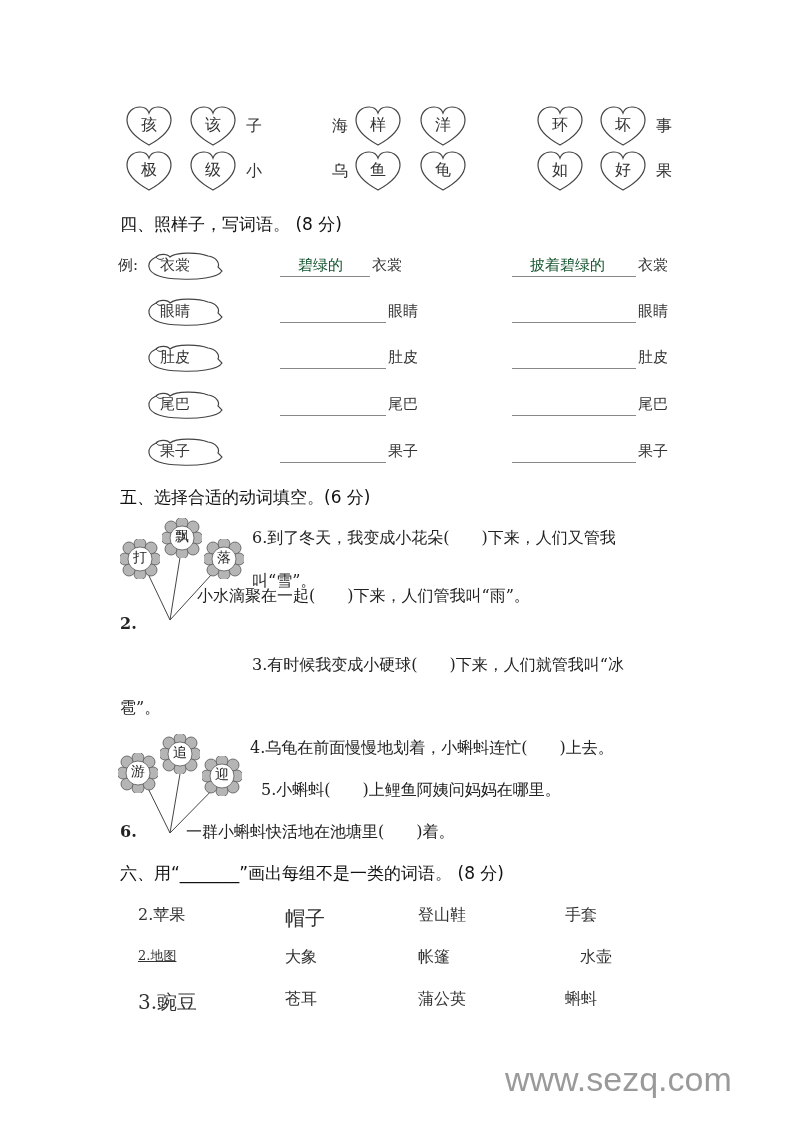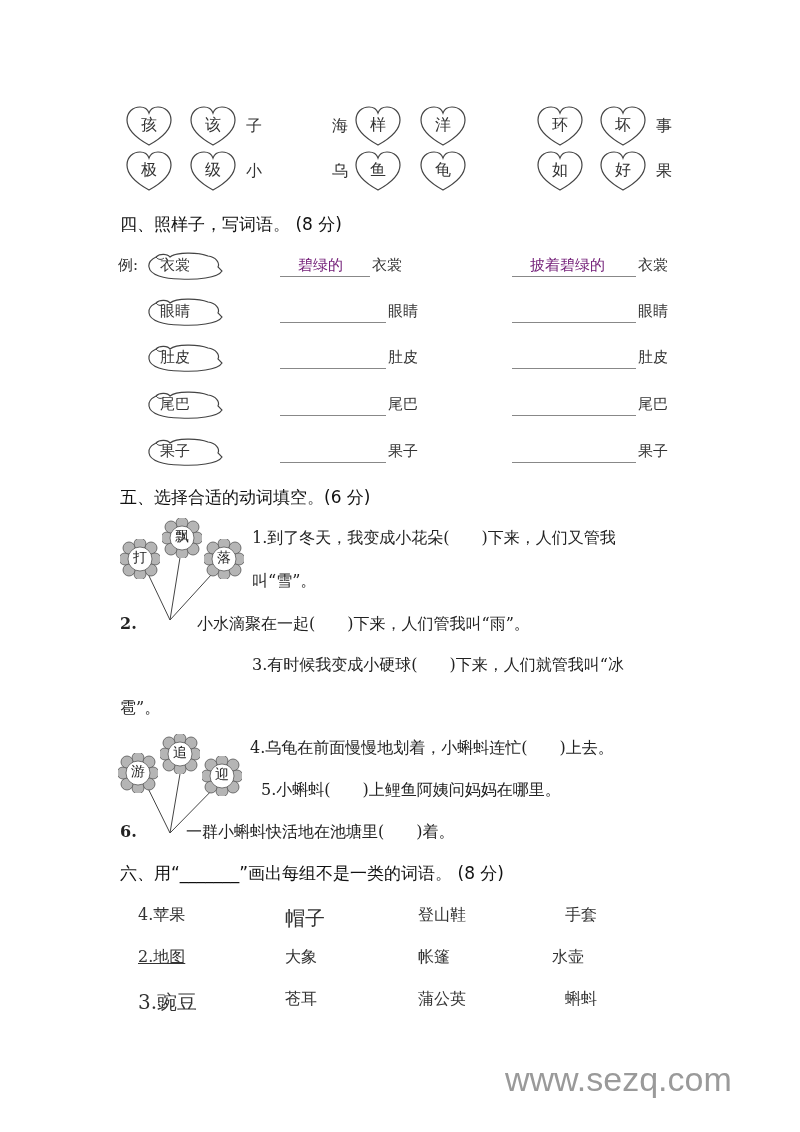--- a/index.html
+++ b/index.html
@@ -8,21 +8,21 @@
   .abs { position:absolute; }
   .heart { position:absolute; width:50px; height:42px; }
   .heart svg { position:absolute; left:0; top:0; }
   .heart span { position:absolute; left:0; right:0; top:10px; text-align:center; font-size:16px; color:#333; }
   .sidechar { position:absolute; font-size:16px; color:#333; }
   .section-title { position:absolute; font-family:"DejaVu Sans","Liberation Sans",sans-serif; font-size:17px; color:#111; }
   .cloud { position:absolute; width:80px; height:30px; }
   .cloud svg { position:absolute; left:0; top:0; }
   .cloud span { position:absolute; left:14px; top:5px; font-size:15px; color:#333; }
   .blank { position:absolute; border-bottom:1px solid #888; height:20px; }
-  .blank-text { position:absolute; font-size:15px; color:#701a75; }
+  .blank-text { position:absolute; font-size:15px; color:#14532d; }
   .word { position:absolute; font-size:15px; color:#333; }
   .q { position:absolute; font-size:16px; color:#222; white-space:nowrap; }
   .flower { position:absolute; width:40px; height:40px; }
   .flower svg { position:absolute; left:0; top:0; }
   .flower span { position:absolute; left:0; right:0; top:10px; text-align:center; font-size:14px; color:#222; }
   .watermark { position:absolute; left:505px; top:1060px; font-family:"Liberation Sans","DejaVu Sans",sans-serif; font-size:34px; color:#9a9a9a; }
 </style>
 </head>
 <body>
 
@@ -219,24 +219,24 @@
     </svg>
     <span>飘</span>
   </div>
 <div class="flower" style="left:204px;top:539px;">
     <svg width="40" height="40">
       <use href="#flower-shape"></use>
     </svg>
     <span>落</span>
   </div>
 
-<div class="q" style="left:252px;top:528px;">1.到了冬天，我变成小花朵(　　)下来，人们又管我</div>
+<div class="q" style="left:252px;top:528px;">6.到了冬天，我变成小花朵(　　)下来，人们又管我</div>
 <div class="q" style="left:252px;top:571px;">叫“雪”。</div>
 <div class="q" style="left:120px;top:614px;font-weight:bold;">2.</div>
-<div class="q" style="left:197px;top:614px;">小水滴聚在一起(　　)下来，人们管我叫“雨”。</div>
+<div class="q" style="left:197px;top:586px;">小水滴聚在一起(　　)下来，人们管我叫“雨”。</div>
 <div class="q" style="left:252px;top:655px;">3.有时候我变成小硬球(　　)下来，人们就管我叫“冰</div>
 <div class="q" style="left:120px;top:698px;">雹”。</div>
 
 <svg class="abs" style="left:110px;top:730px;" width="140" height="110">
   <line x1="30" y1="42" x2="60" y2="103" stroke="#444" stroke-width="1"></line>
   <line x1="72" y1="32" x2="60" y2="103" stroke="#444" stroke-width="1"></line>
   <line x1="112" y1="50" x2="60" y2="103" stroke="#444" stroke-width="1"></line>
 </svg>
 <div class="flower" style="left:118px;top:753px;">
     <svg width="40" height="40">
@@ -257,28 +257,28 @@
     <span>迎</span>
   </div>
 
 <div class="q" style="left:250px;top:738px;">4.乌龟在前面慢慢地划着，小蝌蚪连忙(　　)上去。</div>
 <div class="q" style="left:261px;top:780px;">5.小蝌蚪(　　)上鲤鱼阿姨问妈妈在哪里。</div>
 <div class="q" style="left:120px;top:822px;font-weight:bold;">6.</div>
 <div class="q" style="left:186px;top:822px;">一群小蝌蚪快活地在池塘里(　　)着。</div>
 
 <div class="section-title" style="left:120px;top:862px;">六、用“_______”画出每组不是一类的词语。 (8 分)</div>
 
-<div class="word" style="left:138px;top:905px;font-size:16px;">4.苹果</div>
+<div class="word" style="left:138px;top:905px;font-size:16px;">2.苹果</div>
 <div class="word" style="left:285px;top:905px;font-size:20px;">帽子</div>
 <div class="word" style="left:418px;top:905px;font-size:16px;">登山鞋</div>
 <div class="word" style="left:565px;top:905px;font-size:16px;">手套</div>
 
-<div class="word" style="left:138px;top:947px;font-size:16px;text-decoration:underline;">2.地图</div>
+<div class="word" style="left:138px;top:947px;font-size:13px;text-decoration:underline;">2.地图</div>
 <div class="word" style="left:285px;top:947px;font-size:16px;">大象</div>
 <div class="word" style="left:418px;top:947px;font-size:16px;text-align:center;">帐篷</div>
-<div class="word" style="left:552px;top:947px;font-size:16px;">水壶</div>
+<div class="word" style="left:580px;top:947px;font-size:16px;">水壶</div>
 
 <div class="word" style="left:138px;top:989px;font-size:20px;">3.豌豆</div>
 <div class="word" style="left:285px;top:989px;font-size:16px;text-align:center;">苍耳</div>
 <div class="word" style="left:418px;top:989px;font-size:16px;">蒲公英</div>
 <div class="word" style="left:565px;top:989px;font-size:16px;">蝌蚪</div>
 
 <div class="watermark">www.sezq.com</div>
 
 </body></html>

